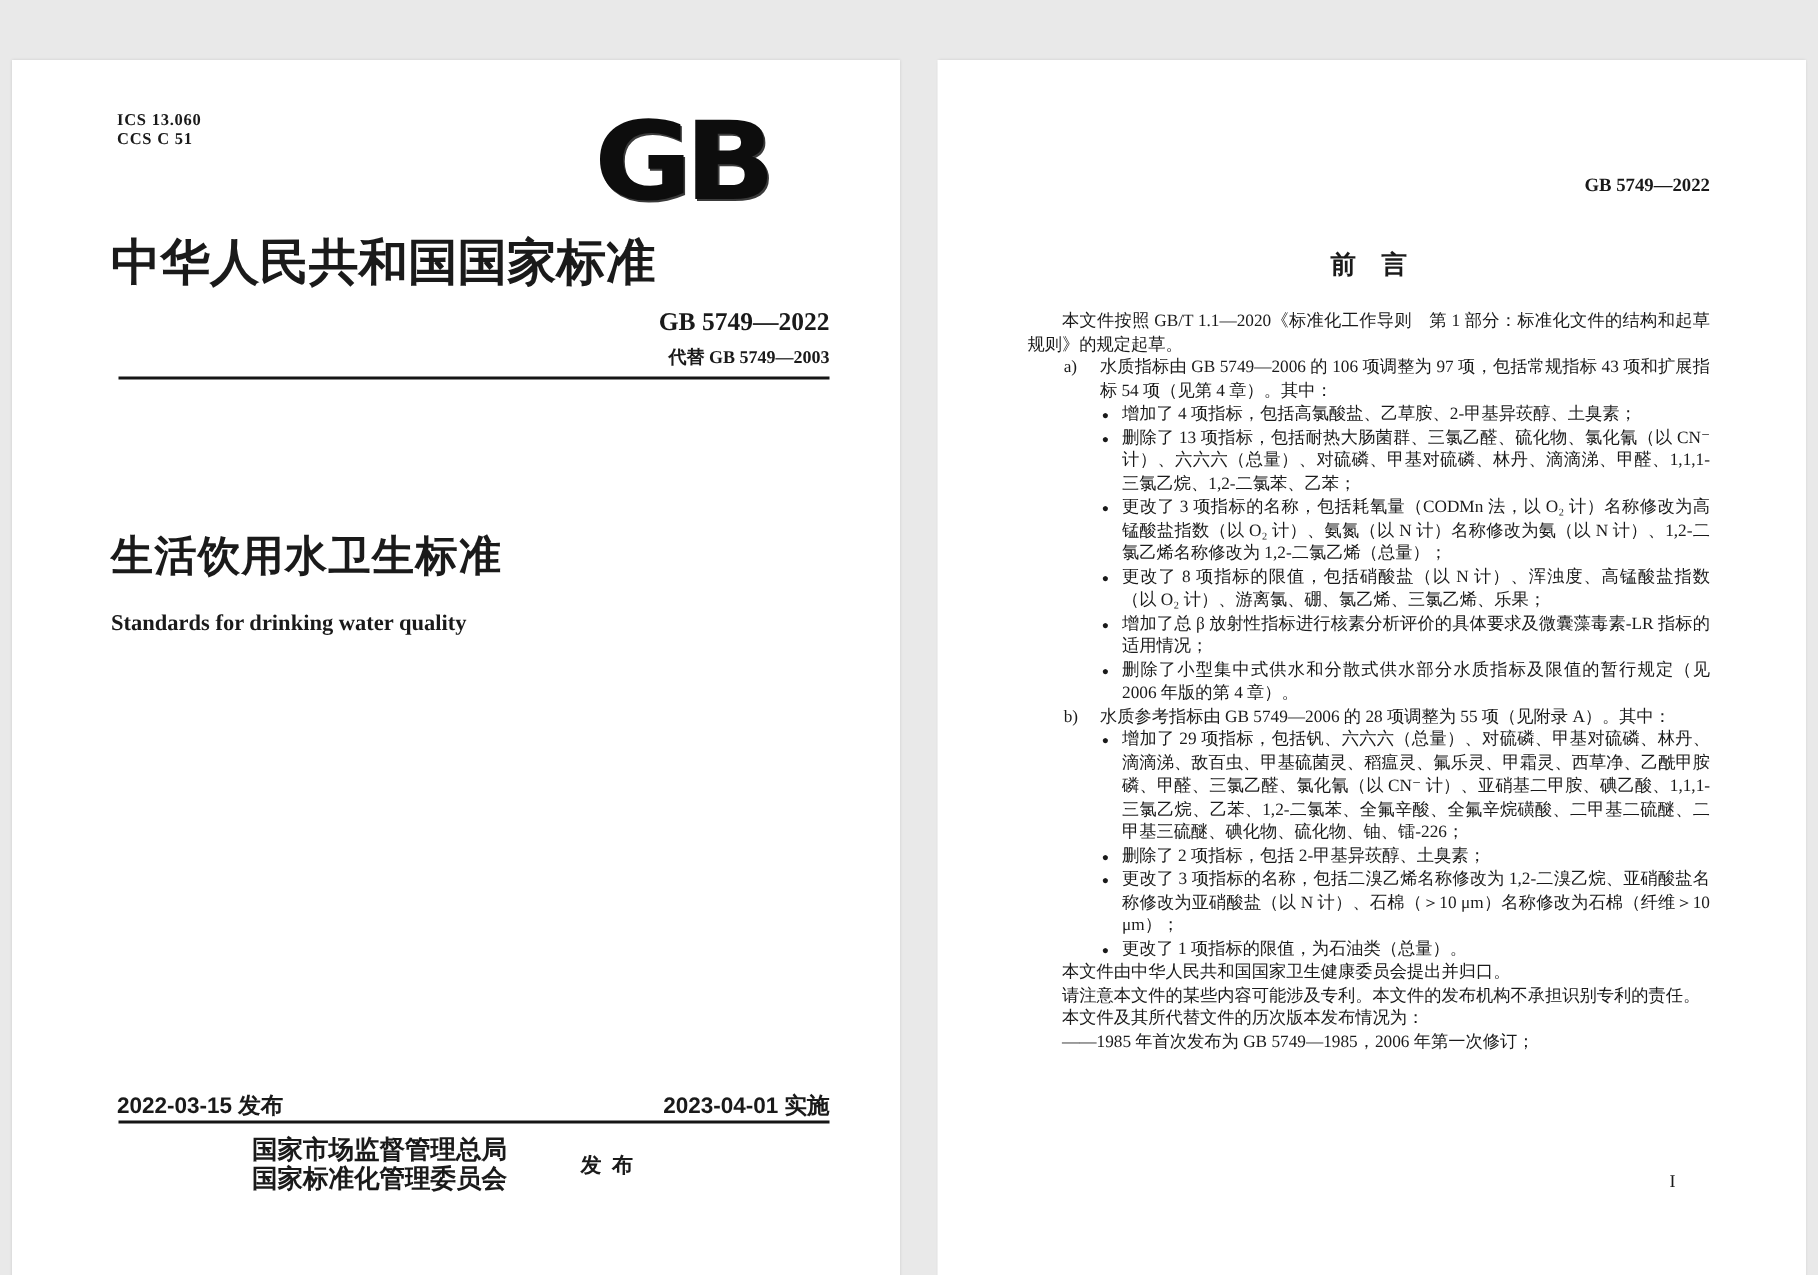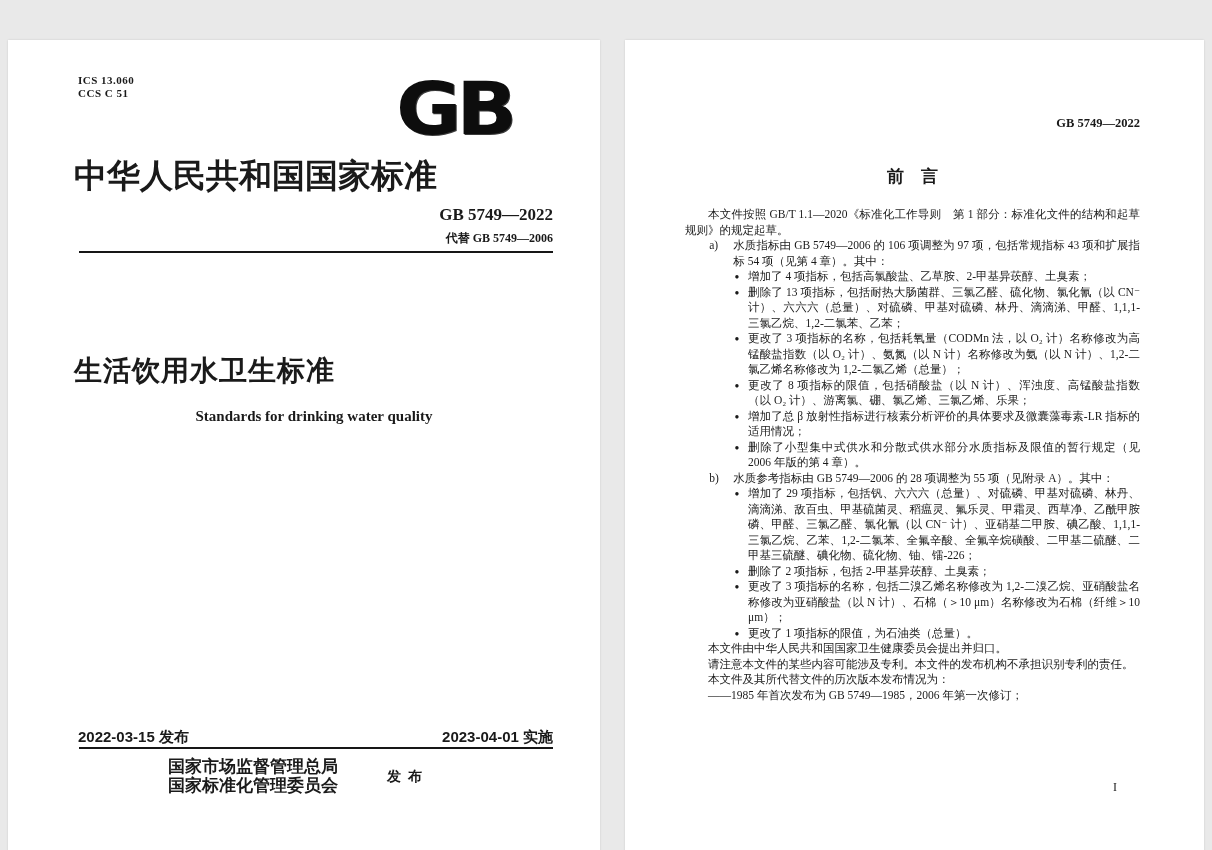--- a/index.html
+++ b/index.html
@@ -30,21 +30,21 @@
   }
   .std-no{position:absolute;right:47px;top:165px;font-weight:bold;font-size:17px;}
   .replaces{position:absolute;right:47px;top:190px;font-weight:bold;font-size:12px;}
   .rule{position:absolute;left:71px;right:47px;height:2px;background:#161616;}
   .rule-top{top:211px;}
   .doc-title{
     position:absolute;left:66px;right:46px;top:312px;text-align:left;
     font-family:"Liberation Sans","DejaVu Sans",sans-serif;
     font-weight:bold;font-size:28px;letter-spacing:1px;
   }
-  .doc-title-en{position:absolute;left:66px;right:46px;top:368px;text-align:center;font-weight:bold;font-size:15px;}
+  .doc-title-en{position:absolute;left:66px;right:46px;top:368px;font-weight:bold;font-size:15px;}
   .dates-row{
     position:absolute;left:70px;right:47px;top:688px;display:flex;justify-content:space-between;
     font-family:"Liberation Sans","DejaVu Sans",sans-serif;font-weight:bold;font-size:15px;
   }
   .rule-bottom{top:707px;}
   .issuer-block{
     position:absolute;left:160px;top:717px;width:210px;
     font-family:"Liberation Sans","DejaVu Sans",sans-serif;font-weight:bold;font-size:17px;line-height:19px;
   }
   .issuer-line{display:flex;justify-content:space-between;white-space:nowrap;text-align:justify;text-align-last:justify;}
@@ -78,21 +78,21 @@
     <div>CCS C 51</div>
   </div>
 
   <div class="gb-logo">
     <span>GB</span>
   </div>
 
   <div class="cover-heading">中华人民共和国国家标准</div>
 
   <div class="std-no">GB 5749—2022</div>
-  <div class="replaces">代替 GB 5749—2006</div>
+  <div class="replaces">代替 GB 5749—2003</div>
 
   <div class="rule rule-top"></div>
 
   <div class="doc-title">生活饮用水卫生标准</div>
   <div class="doc-title-en">Standards for drinking water quality</div>
 
   <div class="dates-row">
     <span>2022-03-15 发布</span>
     <span>2023-04-01 实施</span>
   </div>

